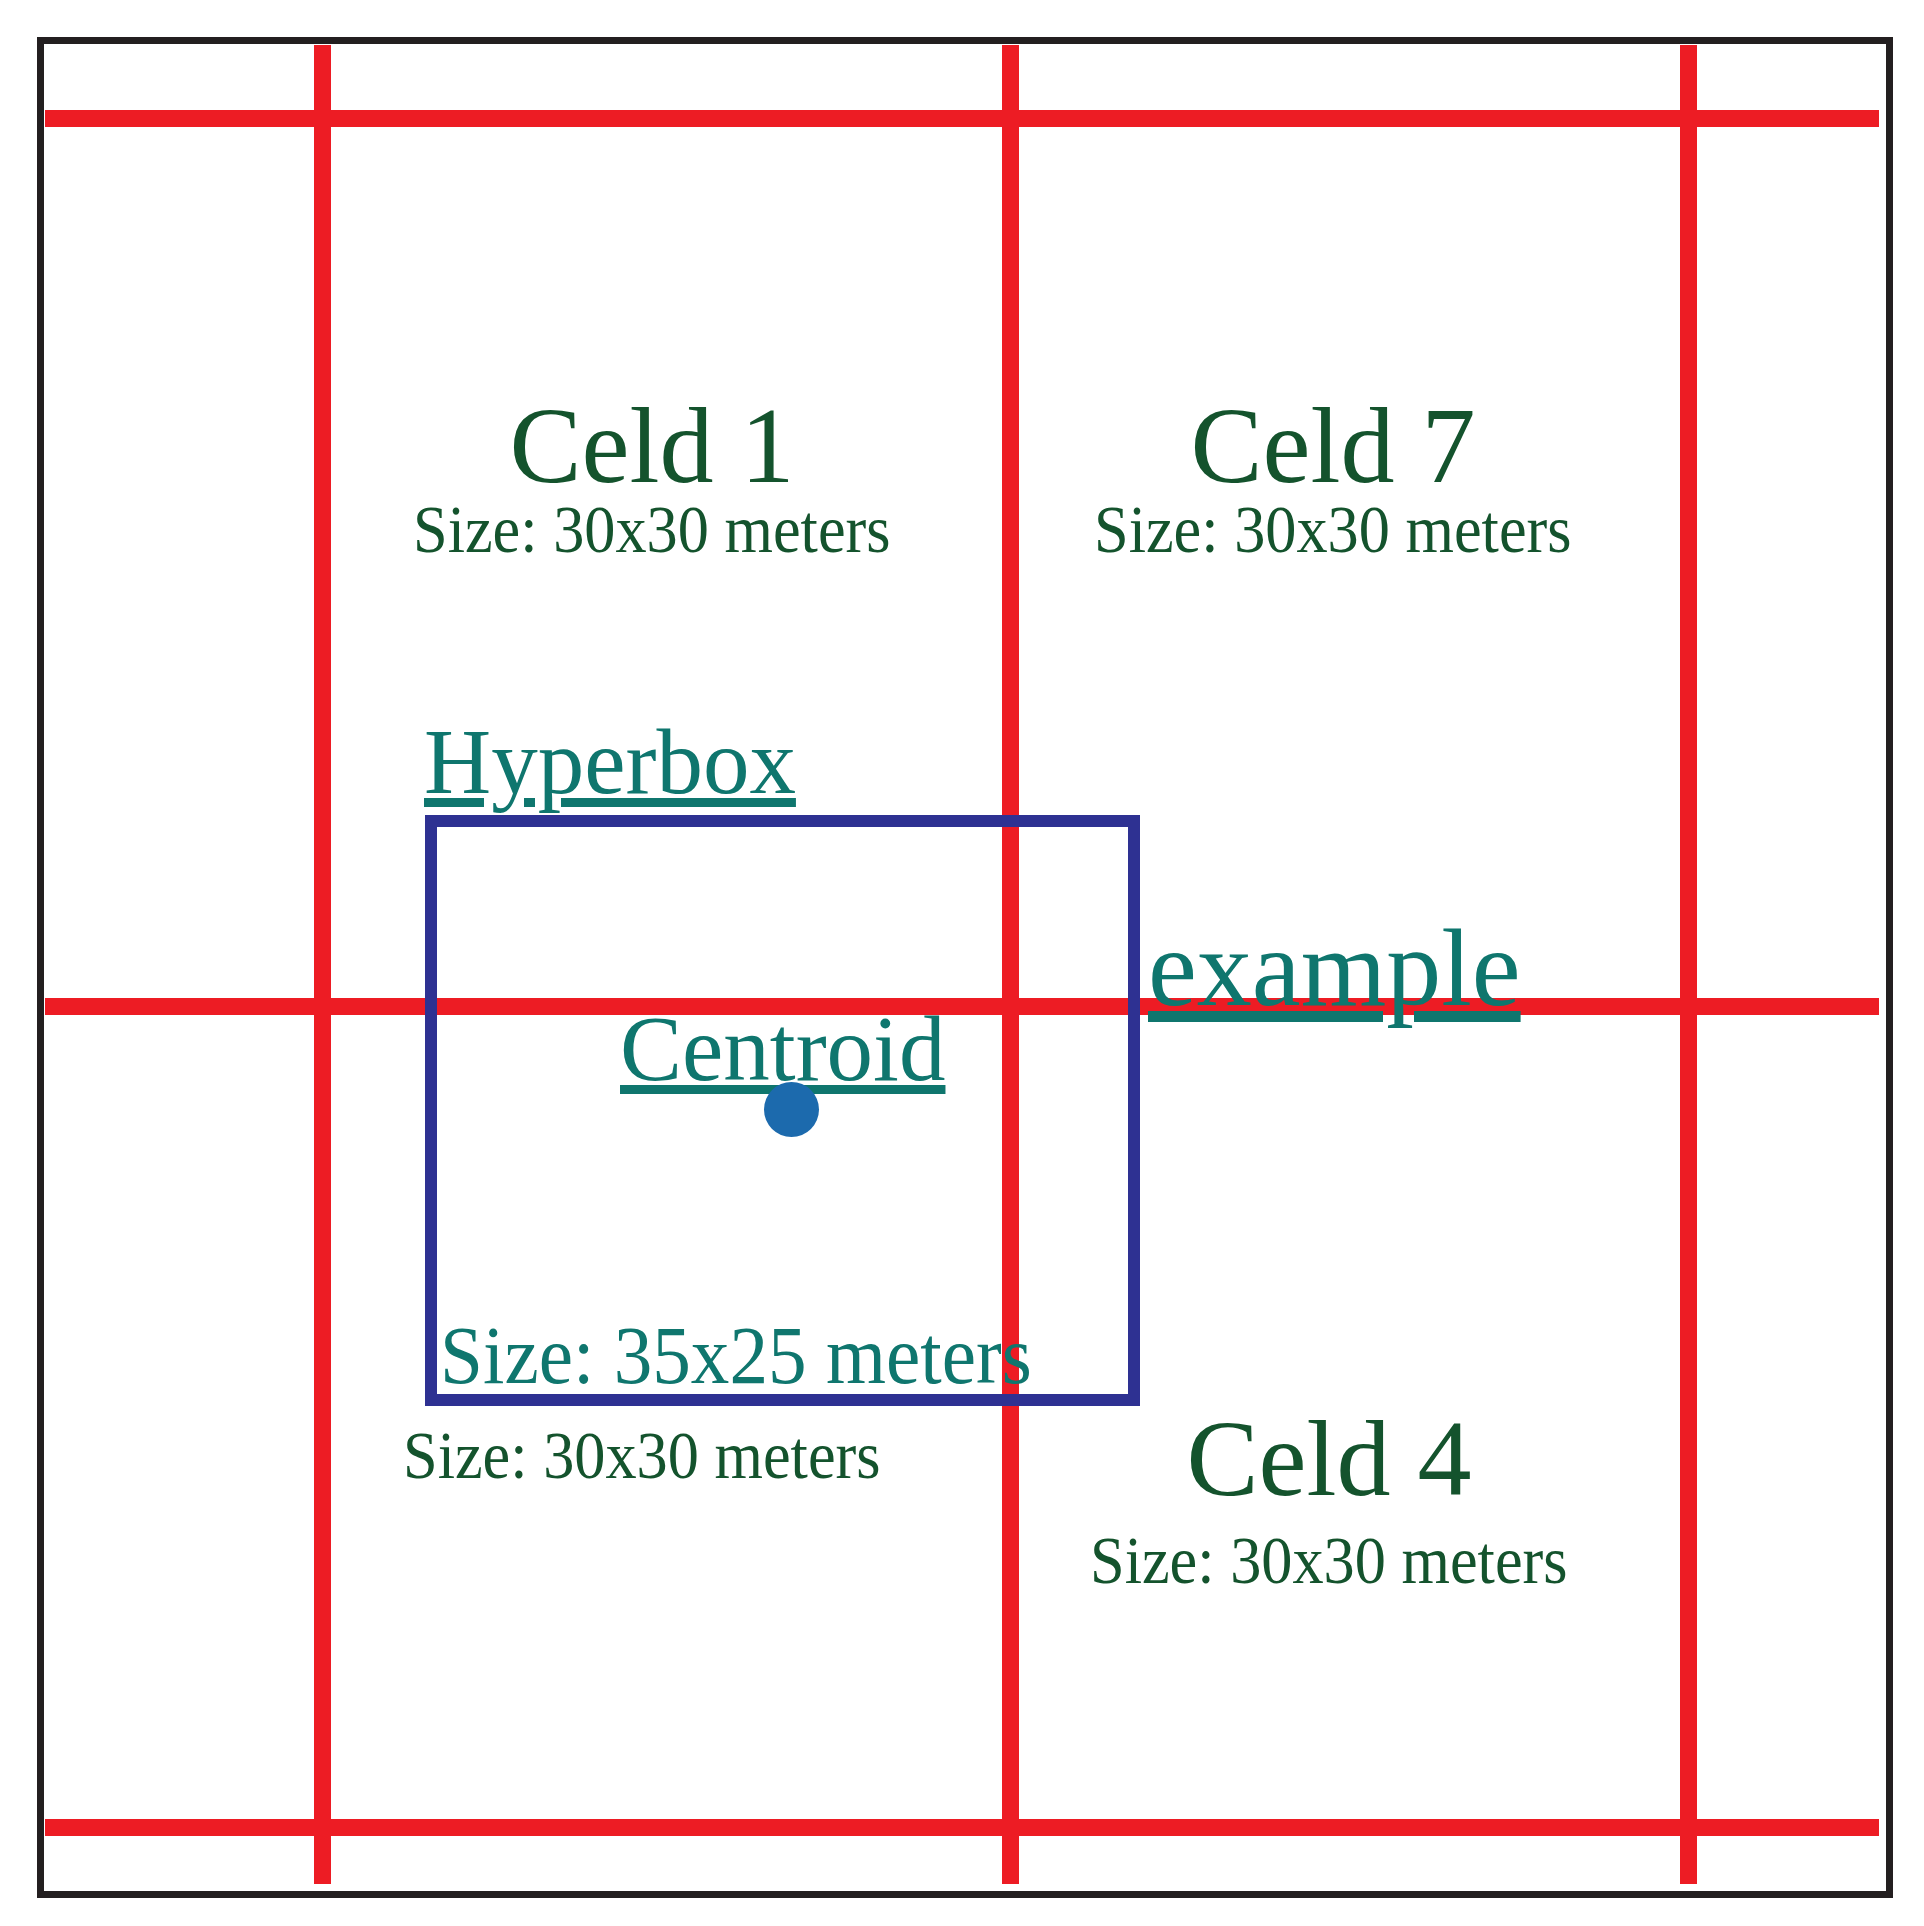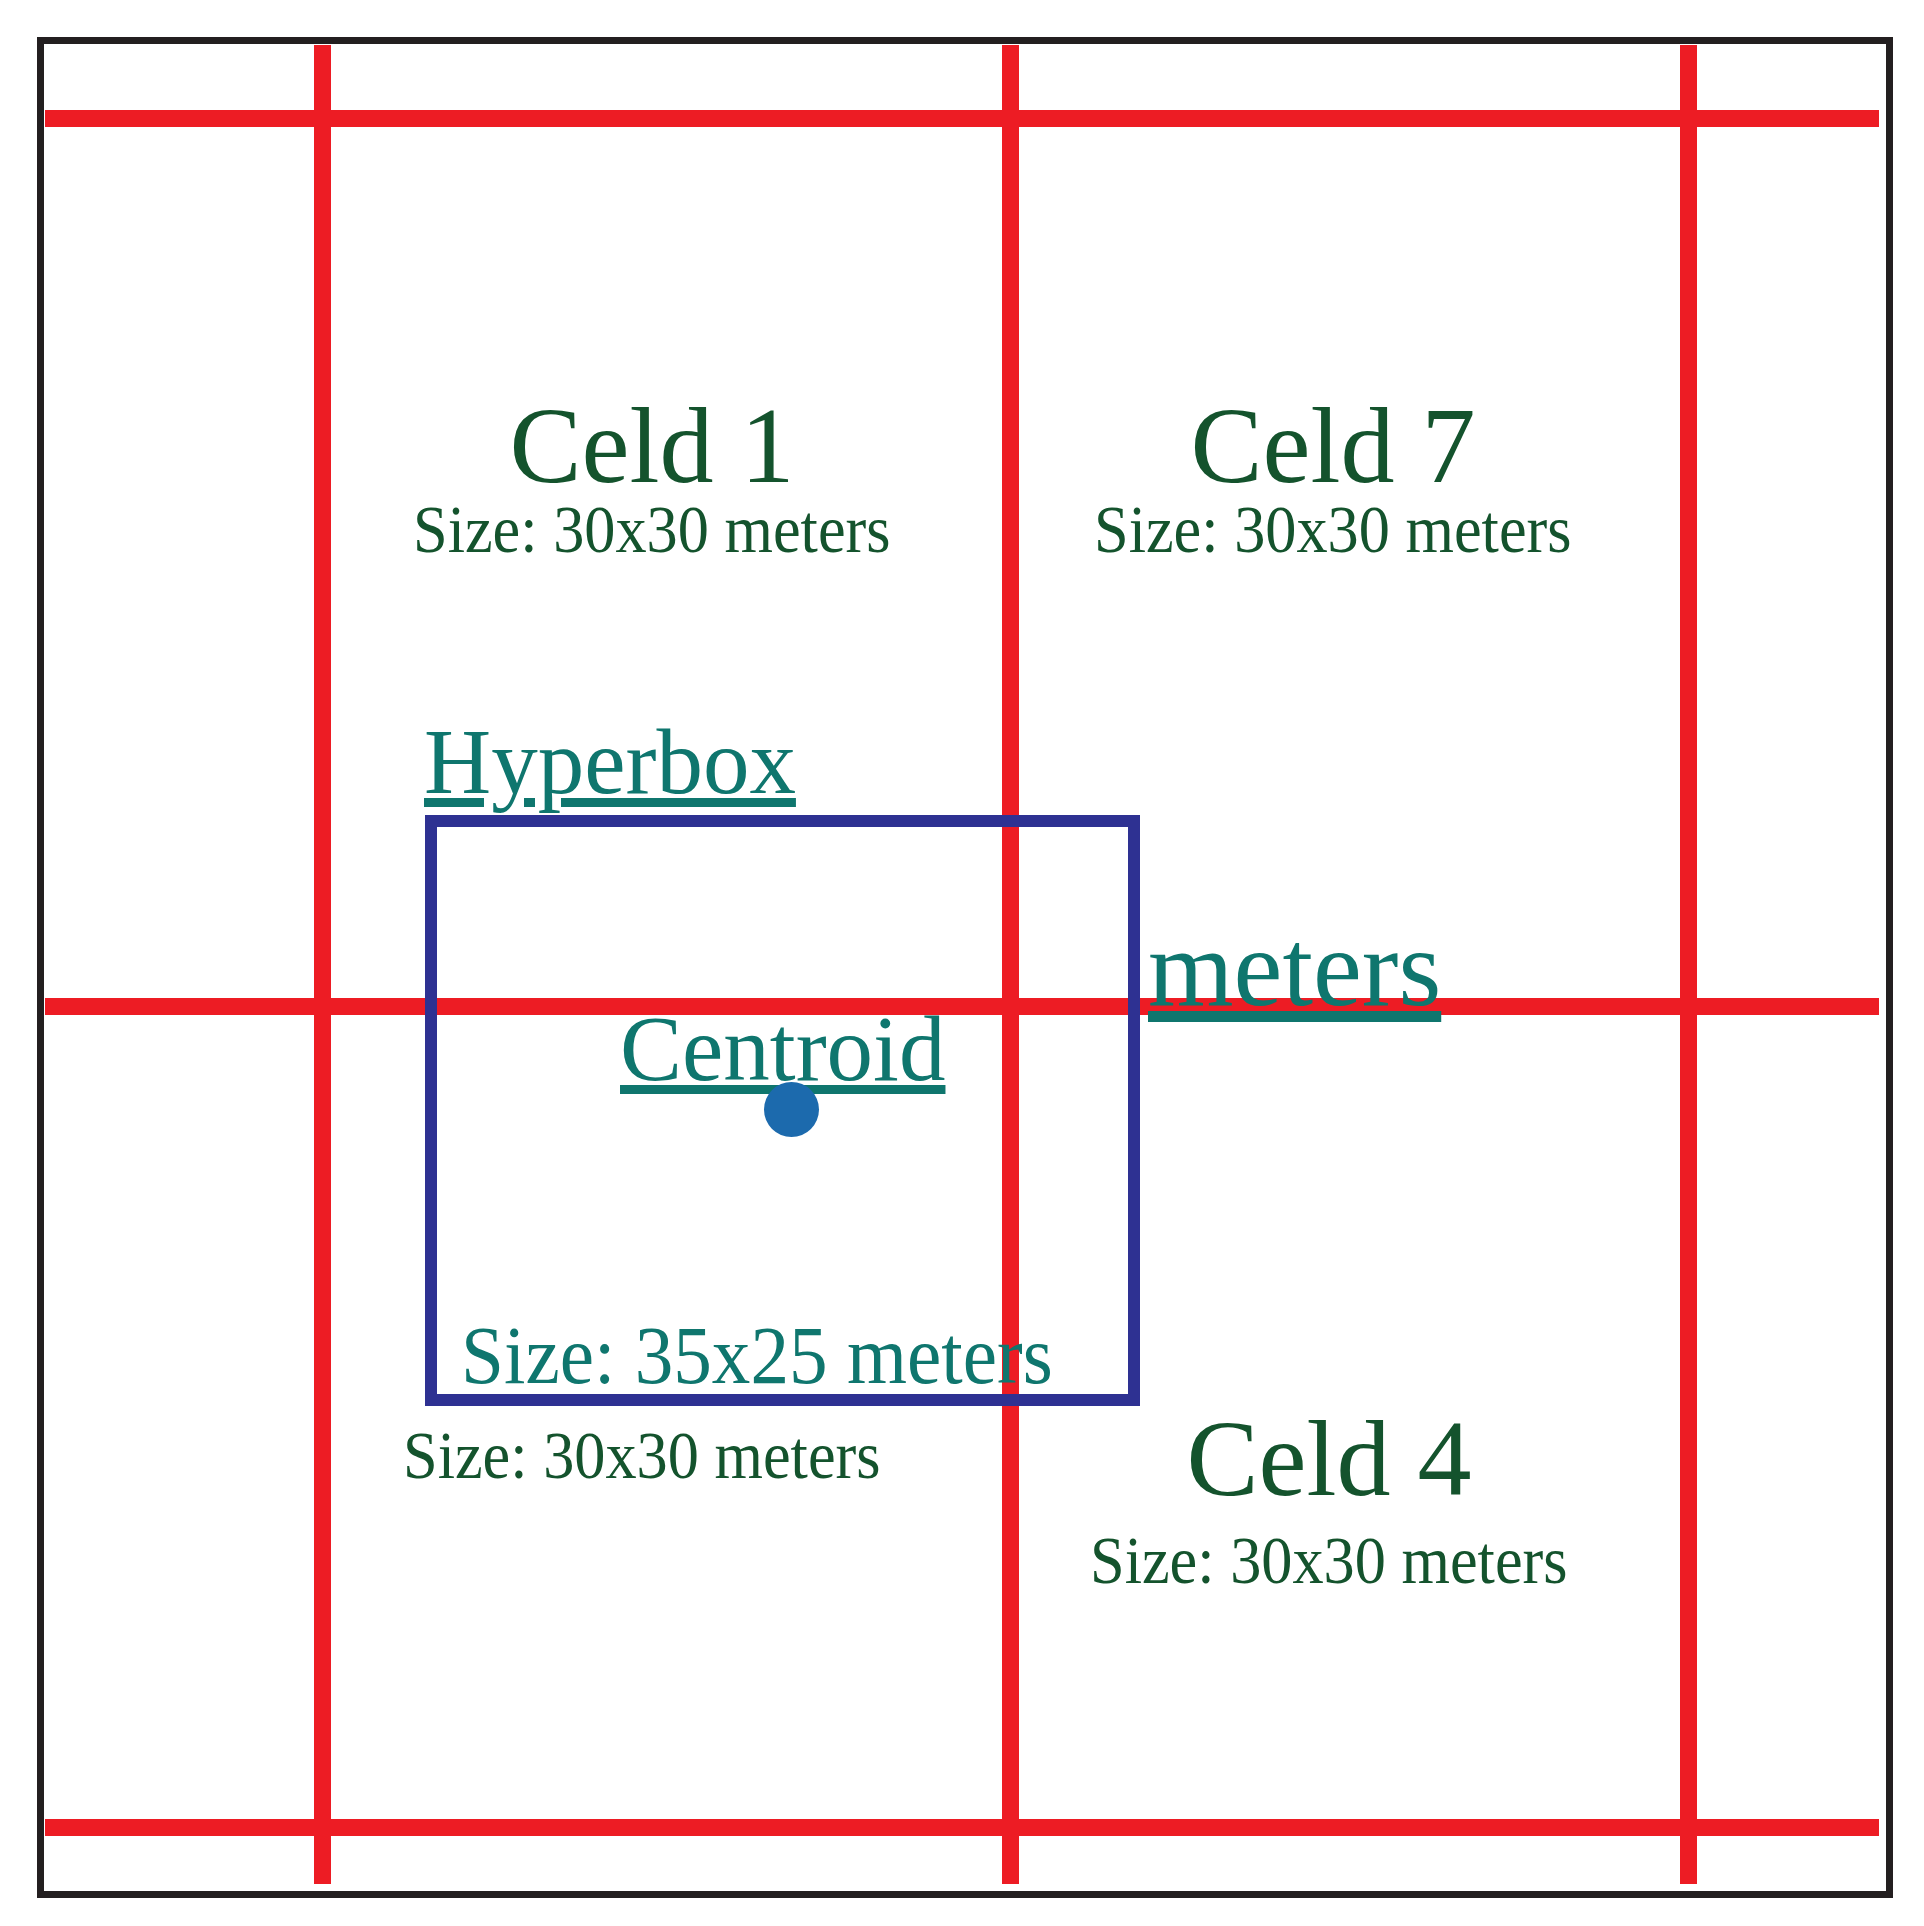--- a/index.html
+++ b/index.html
@@ -28,21 +28,21 @@
   
   .hyperbox{
     position:absolute;left:425px;top:815px;width:691px;height:567px;
     border:12.7px solid #2e3192;box-sizing:content-box;background:transparent;z-index:3;
   }
   .navy-text{position:absolute;color:#0f766e;line-height:1;white-space:nowrap;z-index:4;text-decoration:underline;}
   .hyperbox-label{left:424px;top:715px;font-size:93px;}
   .centroid-label{left:620px;top:1002px;font-size:93px;}
   .cluster-line1{left:1148px;top:754px;font-size:110px;}
   .cluster-line2{left:1148px;top:913px;font-size:110px;}
-  .hyperbox-size{left:440px;top:1314px;font-size:83px;margin-left:21px;}
+  .hyperbox-size{left:440px;top:1314px;font-size:83px;}
   .hyperbox-size .squeeze{transform-origin:left center;}
   .centroid-dot{
     position:absolute;left:764px;top:1082px;width:55px;height:55px;
     border-radius:50%;background:#1c6aad;z-index:5;
   }
 </style>
 </head>
 <body>
 
 <div class="canvas">
@@ -71,20 +71,20 @@
   </div>
 
   <div class="cell-label" style="left:991px;top:1405px;">
     <div class="cell-title">Celd 4</div>
     <div class="cell-size" style="margin-top:13.7px;"><span class="squeeze">Size: 30x30 meters</span></div>
   </div>
 
   <div class="hyperbox"></div>
 
   <div class="navy-text hyperbox-label">Hyperbox</div>
-  <div class="navy-text cluster-line2">meters</div>
+  <div class="navy-text cluster-line2">example</div>
   <div class="navy-text centroid-label">Centroid</div>
   <div class="navy-text hyperbox-size"><span class="squeeze">Size: 35x25 meters</span></div>
 
   <div class="centroid-dot"></div>
 
 </div>
 
 
 </body></html>

